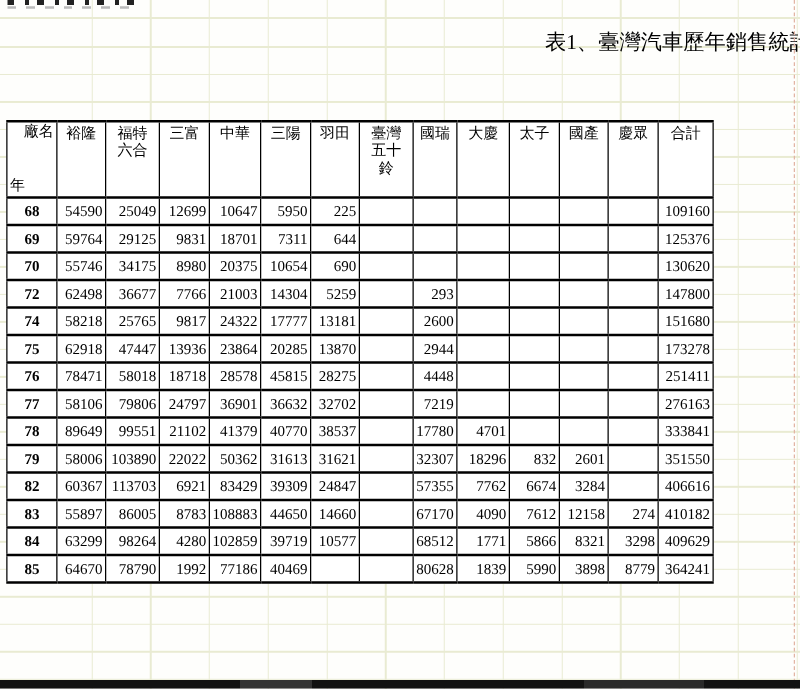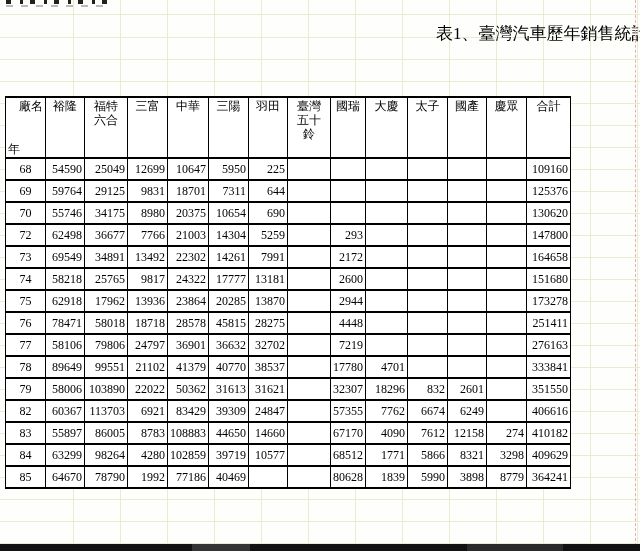--- a/index.html
+++ b/index.html
@@ -44,25 +44,25 @@
     border-top-width: 2px; border-bottom-width: 2px;
     padding: 0 2px;
     overflow: hidden;
   }
   table.sales th {
     font-weight: normal; vertical-align: top;
     padding-top: 1px; line-height: 14px;
     white-space: pre-line; text-align: center;
     height: 58px;
   }
-  th.corner { position: relative; }
+  th.corner { position: relative; font-family: Liberation Mono, monospace; }
   .corner-factory { position: absolute; top: 1px; right: 2px; }
   .corner-year    { position: absolute; bottom: 1px; left: 2px; }
   table.sales td { height: 20px; }
-  td.year-cell { text-align: center; }
+  td.year-cell { text-align: center; font-weight: bold; }
   td.num-cell  { text-align: right; }
 
   
   .page-break-line {
     position: absolute; left: 635px; top: 0; height: 551px; width: 0;
     border-left: 1px dashed #e2b4a4; z-index: 1;
   }
 
   
   .bottom-bar {
@@ -180,55 +180,39 @@
         <td class="num-cell">5259</td>
         <td class="num-cell"></td>
         <td class="num-cell">293</td>
         <td class="num-cell"></td>
         <td class="num-cell"></td>
         <td class="num-cell"></td>
         <td class="num-cell"></td>
         <td class="num-cell">147800</td>
       </tr>
       <tr>
-        <td class="year-cell">73</td>
-        <td class="num-cell">69549</td>
-        <td class="num-cell">34891</td>
-        <td class="num-cell">13492</td>
-        <td class="num-cell">22302</td>
-        <td class="num-cell">14261</td>
-        <td class="num-cell">7991</td>
-        <td class="num-cell"></td>
-        <td class="num-cell">2172</td>
-        <td class="num-cell"></td>
-        <td class="num-cell"></td>
-        <td class="num-cell"></td>
-        <td class="num-cell"></td>
-        <td class="num-cell">164658</td>
-      </tr>
-      <tr>
         <td class="year-cell">74</td>
         <td class="num-cell">58218</td>
         <td class="num-cell">25765</td>
         <td class="num-cell">9817</td>
         <td class="num-cell">24322</td>
         <td class="num-cell">17777</td>
         <td class="num-cell">13181</td>
         <td class="num-cell"></td>
         <td class="num-cell">2600</td>
         <td class="num-cell"></td>
         <td class="num-cell"></td>
         <td class="num-cell"></td>
         <td class="num-cell"></td>
         <td class="num-cell">151680</td>
       </tr>
       <tr>
         <td class="year-cell">75</td>
         <td class="num-cell">62918</td>
-        <td class="num-cell">17962</td>
+        <td class="num-cell">47447</td>
         <td class="num-cell">13936</td>
         <td class="num-cell">23864</td>
         <td class="num-cell">20285</td>
         <td class="num-cell">13870</td>
         <td class="num-cell"></td>
         <td class="num-cell">2944</td>
         <td class="num-cell"></td>
         <td class="num-cell"></td>
         <td class="num-cell"></td>
         <td class="num-cell"></td>
@@ -303,21 +287,21 @@
         <td class="num-cell">60367</td>
         <td class="num-cell">113703</td>
         <td class="num-cell">6921</td>
         <td class="num-cell">83429</td>
         <td class="num-cell">39309</td>
         <td class="num-cell">24847</td>
         <td class="num-cell"></td>
         <td class="num-cell">57355</td>
         <td class="num-cell">7762</td>
         <td class="num-cell">6674</td>
-        <td class="num-cell">6249</td>
+        <td class="num-cell">3284</td>
         <td class="num-cell"></td>
         <td class="num-cell">406616</td>
       </tr>
       <tr>
         <td class="year-cell">83</td>
         <td class="num-cell">55897</td>
         <td class="num-cell">86005</td>
         <td class="num-cell">8783</td>
         <td class="num-cell">108883</td>
         <td class="num-cell">44650</td>

